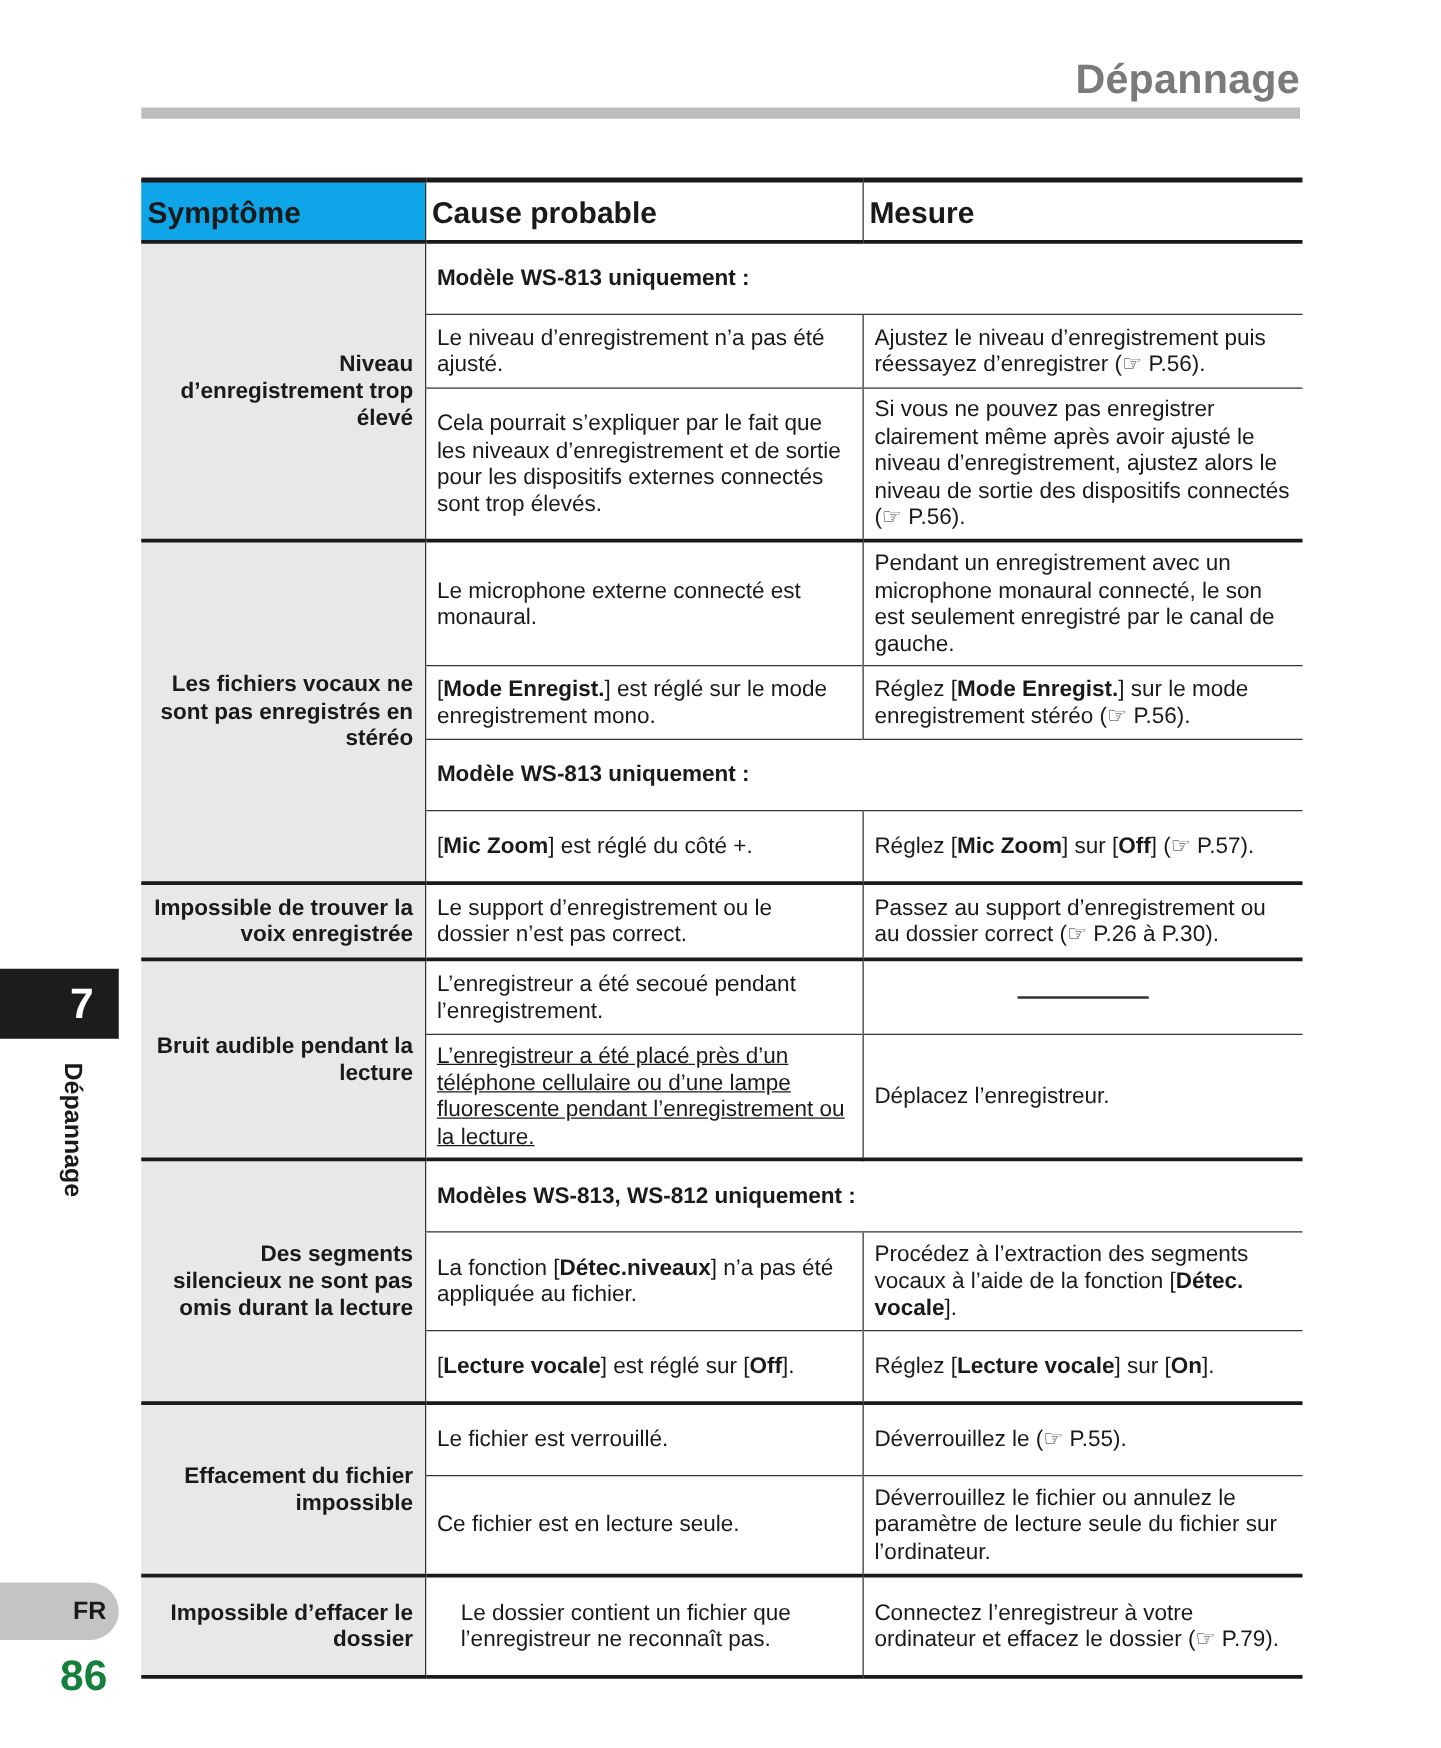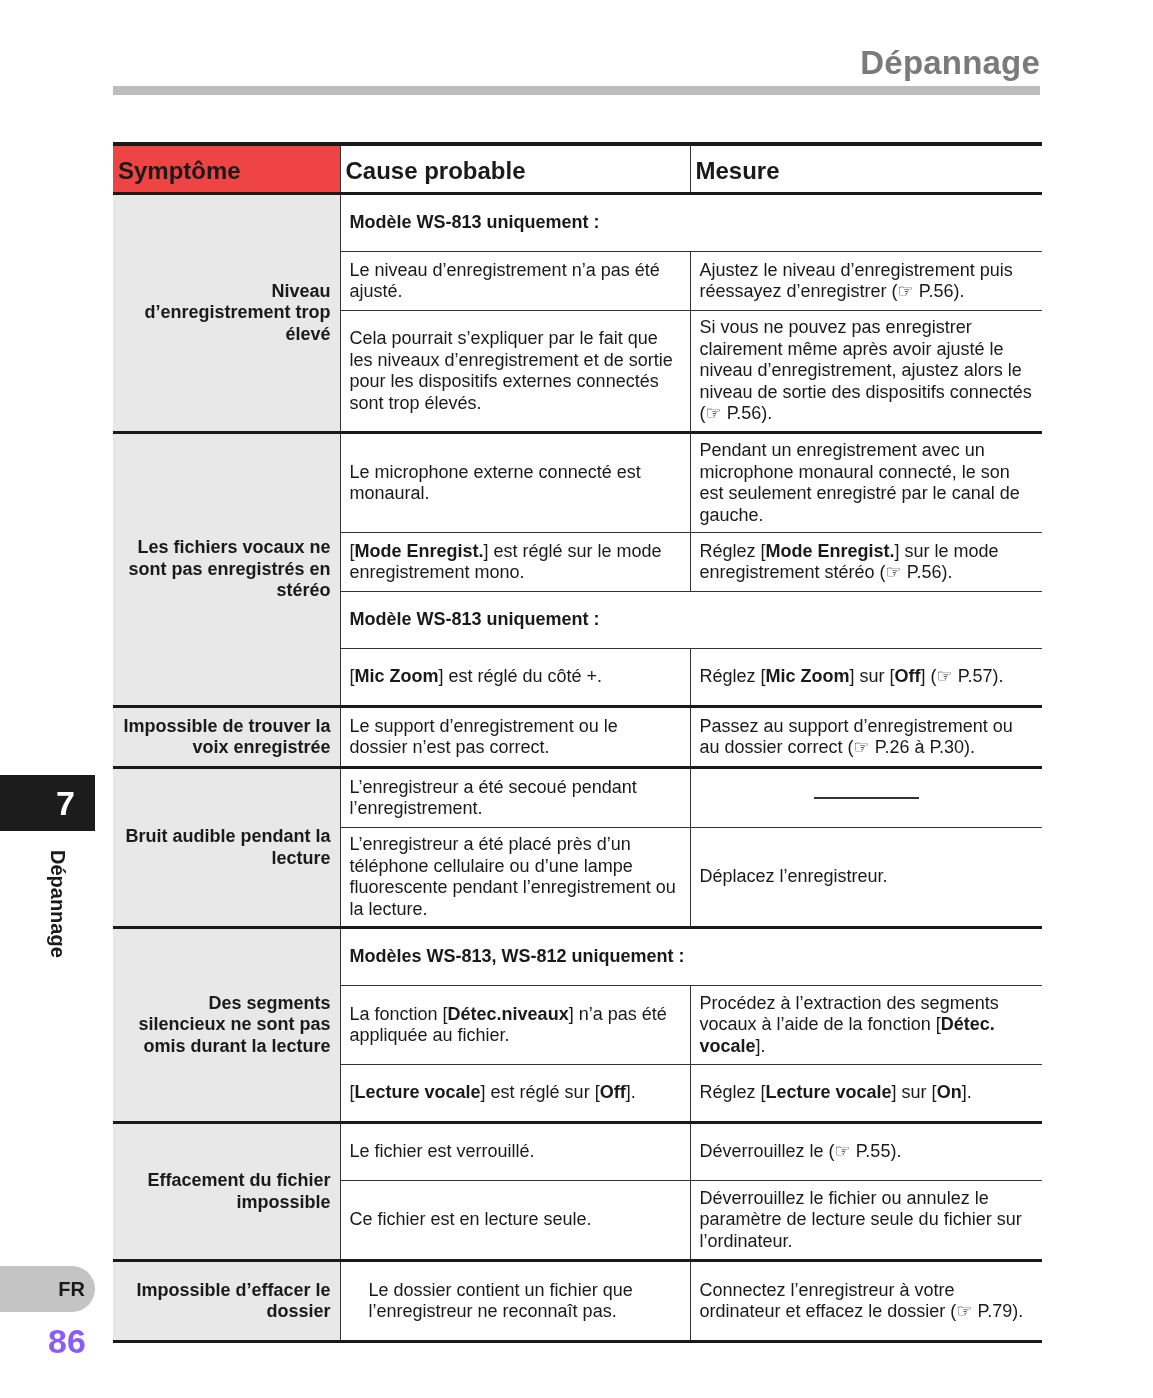--- a/index.html
+++ b/index.html
@@ -14,30 +14,30 @@
                  color:#fff; font-size:34px; font-weight:bold; display:flex; align-items:center;
                  justify-content:flex-end; padding-right:20px; box-sizing:border-box; }
   .chapter-side { position:absolute; left:36px; top:850px; width:50px; height:120px; }
   .chapter-side span { position:absolute; left:0; top:0; transform-origin:0 0;
                        transform:translate(33px,0) rotate(90deg); white-space:nowrap;
                        font-size:20px; font-weight:bold; color:#1a1a1a; }
 
   .lang-tab { position:absolute; left:0; top:1266px; width:95px; height:46px; background:#c4c4c4;
               border-radius:0 24px 24px 0; font-size:20px; font-weight:bold; color:#1a1a1a;
               display:flex; align-items:center; justify-content:flex-end; padding-right:10px; box-sizing:border-box; }
-  .page-number { position:absolute; left:48px; top:1322px; font-size:34px; font-weight:bold; color:#8b5cf6; }
+  .page-number { position:absolute; left:48px; top:1322px; font-size:34px; font-weight:bold; color:#15803d; }
 
   table.trouble { position:absolute; left:113px; top:142px; width:929px; border-collapse:collapse;
                   table-layout:fixed; font-size:18px; line-height:21.5px; }
   table.trouble col.c1 { width:227px; }
   table.trouble col.c2 { width:350px; }
   table.trouble col.c3 { width:352px; }
   table.trouble th { text-align:left; font-size:24px; font-weight:bold; padding:10px 5px 6px 5px;
                      height:30px; border-top:4px solid #1a1a1a; border-bottom:3px solid #1a1a1a; }
-  table.trouble th.h1 { background:#ef4444; }
+  table.trouble th.h1 { background:#0ea5e9; }
   table.trouble th + th { border-left:1.5px solid #333; }
   table.trouble td { vertical-align:middle; padding:5px 9px; border-top:1.5px solid #333;
                      border-left:1.5px solid #333; }
   td.sym { background:#e8e8e8; font-weight:bold; border-left:none !important;
            border-top:3px solid #1a1a1a !important; padding:5px 9px;text-align:right; }
   td.note { font-weight:bold; height:46px; }
   tr.group-start td { border-top:3px solid #1a1a1a; }
   tr.last td { border-bottom:3px solid #1a1a1a; }
   .dash { display:block; margin:0 auto; width:105px; height:2px; background:#333; }
 </style>
@@ -102,21 +102,21 @@
         <td><span>Passez au support d’enregistrement ou au dossier correct (☞ P.26 à P.30).</span></td>
       </tr>
       <tr class="group-start">
         <td class="sym" rowspan="2"><span>Bruit audible pendant la lecture</span></td>
         <td style="height: 48px;"><span>L’enregistreur a été secoué pendant l’enregistrement.</span></td>
         <td>
           <span class="dash"></span>
         </td>
       </tr>
       <tr>
-        <td style="height: 88px;"><span>L’enregistreur a été placé près d’un téléphone cellulaire ou d’une lampe fluorescente pendant l’enregistrement ou la lecture.</span></td>
+        <td style="height: 88px; text-decoration: underline;"><span>L’enregistreur a été placé près d’un téléphone cellulaire ou d’une lampe fluorescente pendant l’enregistrement ou la lecture.</span></td>
         <td><span>Déplacez l’enregistreur.</span></td>
       </tr>
       <tr class="group-start">
         <td class="sym" rowspan="3"><span>Des segments silencieux ne sont pas omis durant la lecture</span></td>
         <td class="note" colspan="2" style="height: 46px;"><span>Modèles WS-813, WS-812 uniquement :</span></td>
       </tr>
       <tr>
         <td style="height: 68px;"><span>La fonction [</span><b>Détec.niveaux</b><span>] n’a pas été appliquée au fichier.</span></td>
         <td><span>Procédez à l’extraction des segments vocaux à l’aide de la fonction [</span><b>Détec. vocale</b><span>].</span></td>
       </tr>

